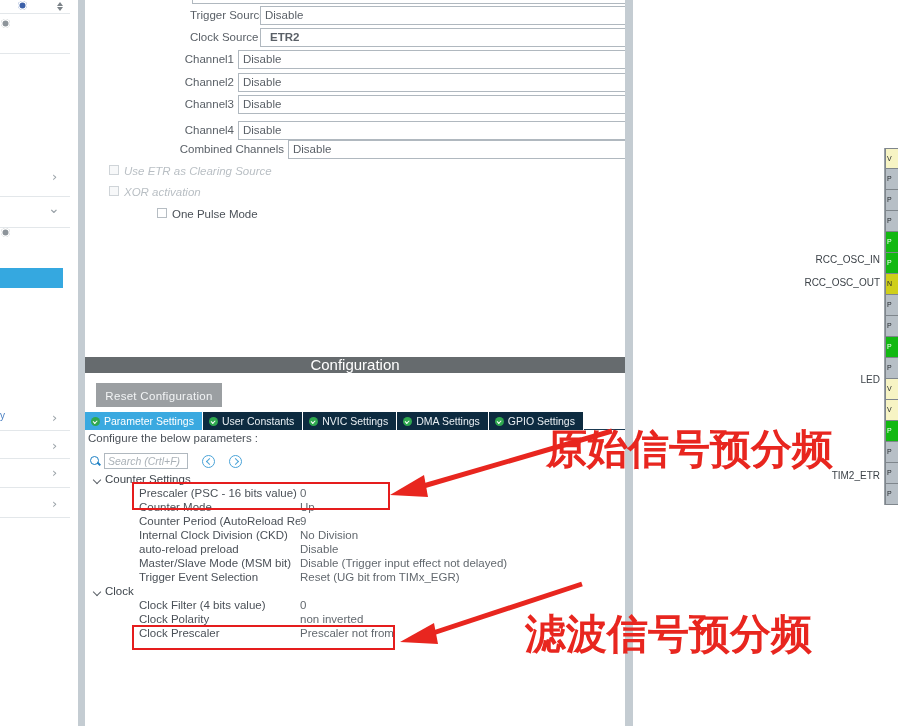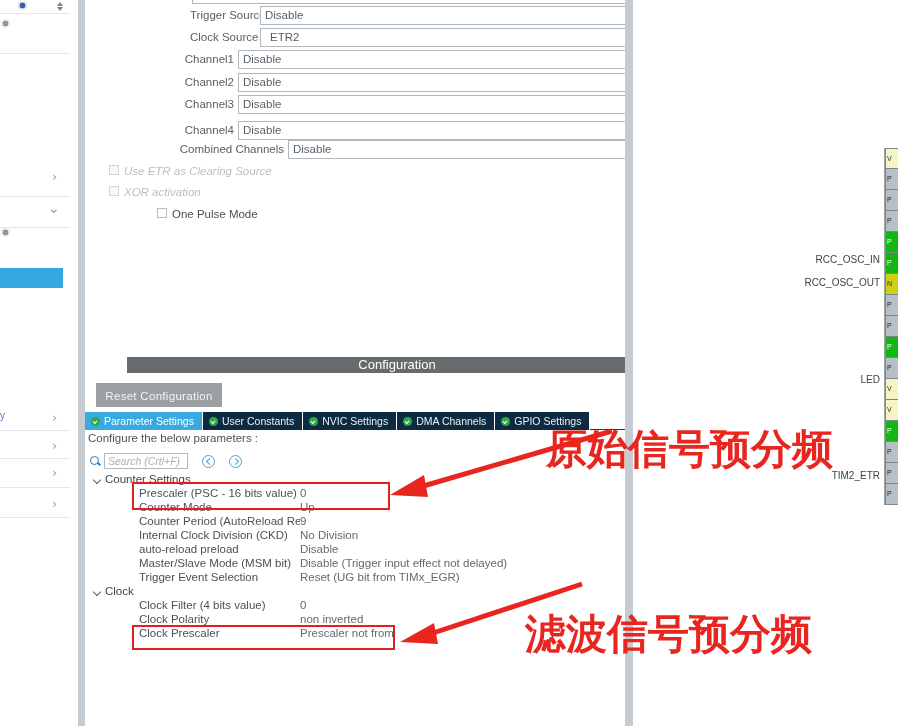--- a/index.html
+++ b/index.html
@@ -96,21 +96,21 @@
     height: 19px;
     border: 1px solid #b0b8bf;
     background: #ffffff;
     font-size: 11.5px;
     color: #5a6067;
     padding-left: 4px;
     line-height: 17px;
     white-space: nowrap;
     overflow: hidden;
   }
-  .finput.indent { padding-left: 9px; }
+  .finput.indent { padding-left: 9px; font-weight: bold; }
   .partial-input {
     position: absolute;
     left: 107px; top: -12px;
     width: 493px; height: 16px;
     border: 1px solid #b0b8bf;
     border-bottom: 1px solid #b0b8bf;
     background: #fff;
   }
   .chkrow {
     position: absolute;
@@ -134,24 +134,23 @@
     left: 85px; top: 357px;
     width: 540px; height: 369px;
     background: #ffffff;
     overflow: hidden;
   }
   .cfg-titlebar {
     position: absolute; left: 0; top: 0;
     width: 540px; height: 16px;
     background: #666b6e;
     color: #ffffff;
-    font-size: 13px;
+    font-size: 15px;
     text-align: center;
     line-height: 16px;
-    margin-left: 42px;
   }
   .reset-btn {
     position: absolute;
     left: 11px; top: 26px;
     width: 126px; height: 24px;
     background: #9b9fa2;
     color: #f2f4f5;
     border: none;
     font-size: 11.5px;
     font-family: "Liberation Sans", sans-serif;
@@ -467,21 +466,21 @@
         <div class="tab">
           <span class="tab-dot"></span>
           <span>User Constants</span>
         </div>
         <div class="tab">
           <span class="tab-dot"></span>
           <span>NVIC Settings</span>
         </div>
         <div class="tab">
           <span class="tab-dot"></span>
-          <span>DMA Channels</span>
+          <span>DMA Settings</span>
         </div>
         <div class="tab">
           <span class="tab-dot"></span>
           <span>GPIO Settings</span>
         </div>
       </div>
 
     <div class="cfg-subtitle">Configure the below parameters :</div>
 
     <div class="searchrow">

